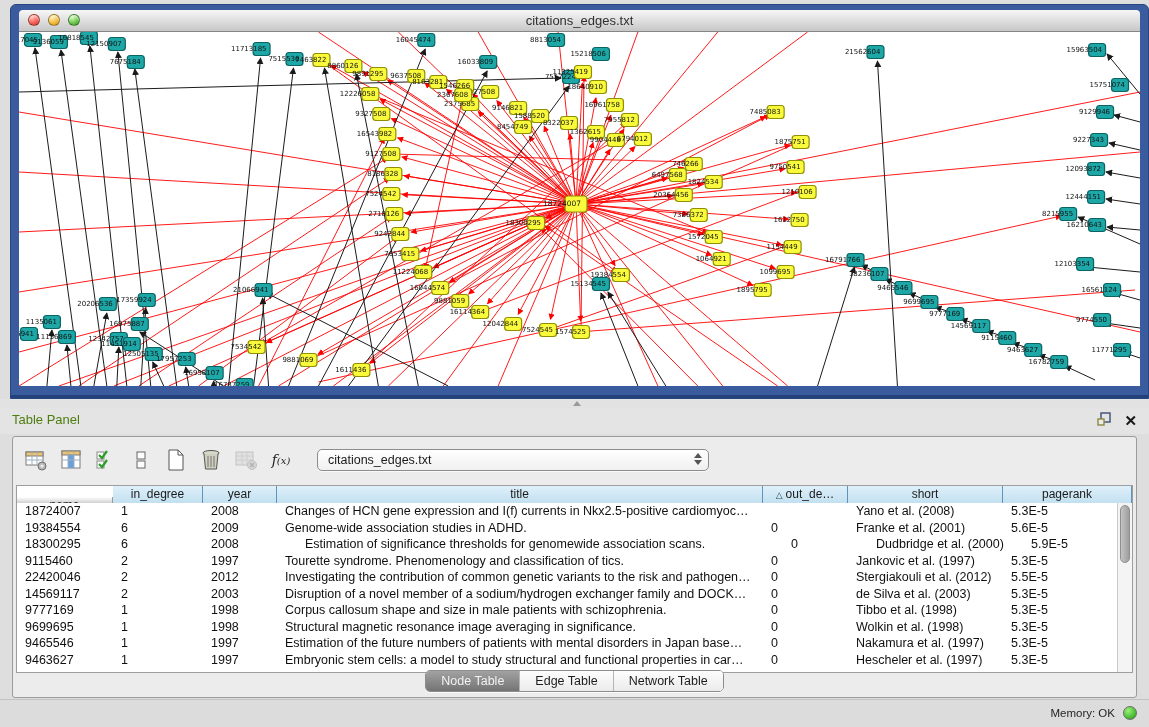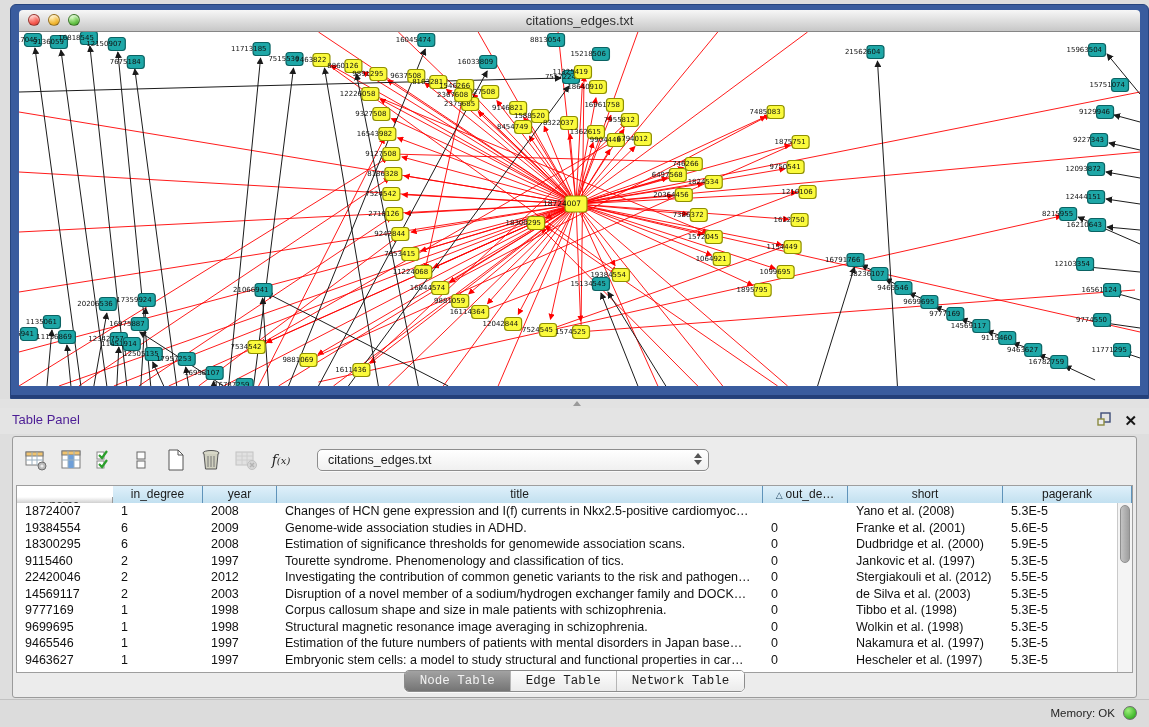--- a/index.html
+++ b/index.html
@@ -23,21 +23,21 @@
   .canvas-wrap{flex:1;background:#ffffff;overflow:hidden;position:relative;}
   .canvas-wrap svg{display:block;width:100%;height:100%;}
 
   
   .splitter{position:absolute;top:399px;left:0;width:1149px;height:9px;background:#e2e2e2;}
   .grip{position:absolute;left:573px;top:2px;width:0;height:0;border-left:4px solid transparent;
         border-right:4px solid transparent;border-bottom:5px solid #9a9a9a;}
 
   
   .panel-header{position:absolute;top:408px;left:0;right:0;height:26px;background:#e4e4e4;}
-  .panel-title{position:absolute;left:12px;top:4px;font-size:13px;color:#4c1d95;}
+  .panel-title{position:absolute;left:12px;top:4px;font-size:13px;color:#4d7c0f;}
   .ph-icons{position:absolute;right:12px;top:3px;display:flex;align-items:center;gap:12px;}
   .close-x{font-size:15px;font-weight:bold;color:#161616;line-height:18px;cursor:default;}
 
   .panel-box{position:absolute;top:436px;left:12px;width:1125px;height:262px;box-sizing:border-box;
              background:#ececec;border:1px solid #9b9b9b;border-radius:3px;}
   .toolbar{position:absolute;top:5px;left:10px;height:36px;display:flex;align-items:center;gap:9px;}
   .tb-icon{width:26px;height:26px;display:flex;align-items:center;justify-content:center;}
   .tb-icon.disabled{opacity:.45;}
   .fx{font-family:"DejaVu Serif",serif;font-style:italic;font-size:14px;color:#222;}
   .fx small{font-size:10px;}
@@ -64,21 +64,21 @@
         overflow:hidden;color:#101010;}
   .vscroll{position:absolute;top:17px;right:0;bottom:0;width:15px;background:#f4f4f4;
            border-left:1px solid #c9c9c9;box-sizing:border-box;}
   .vthumb{margin:2px;height:58px;border-radius:6px;background:linear-gradient(90deg,#c4c4c4,#9e9e9e);
           border:1px solid #8f8f8f;box-sizing:border-box;}
 
   .tabsbar{position:absolute;left:0;right:0;bottom:5px;text-align:center;}
   .tabs{display:inline-flex;border:1px solid #8c8c8c;border-radius:5px;overflow:hidden;background:#fff;
         box-shadow:0 1px 0 rgba(255,255,255,.8);}
   .tab{padding:0 15px;font-size:12.5px;line-height:20px;color:#1d1d1d;
-       background:linear-gradient(#fdfdfd,#ebebeb);border-left:1px solid #b5b5b5;cursor:default;font-family:Liberation Mono, monospace;}
+       background:linear-gradient(#fdfdfd,#ebebeb);border-left:1px solid #b5b5b5;cursor:default;}
   .tab:first-child{border-left:none;}
   .tab.selected{background:linear-gradient(#a2a2a2,#747474);color:#f2f2f2;}
 
   .statusbar{position:absolute;top:699px;left:0;right:0;height:28px;background:#dcdcdc;
              border-top:1px solid #c2c2c2;}
   .mem{position:absolute;right:34px;top:7px;font-size:11.5px;color:#1f1f1f;}
   .memdot{position:absolute;right:12px;top:6px;width:14px;height:14px;border-radius:50%;
           background:radial-gradient(circle at 35% 30%,#9ef07a,#45bb31 65%,#2c8d1e);
           border:1px solid #6d6d6d;box-sizing:border-box;}
 </style>
@@ -585,21 +585,21 @@
             <div class="cell" style="width: 74px;">2009</div>
             <div class="cell" style="width: 486px;">Genome-wide association studies in ADHD.</div>
             <div class="cell" style="width: 85px;">0</div>
             <div class="cell" style="width: 155px;">Franke et al. (2001)</div>
             <div class="cell" style="width: 110px; flex: 1 1 0%;">5.6E-5</div>
           </div>
           <div class="trow">
             <div class="cell" style="width: 96px;">18300295</div>
             <div class="cell" style="width: 90px;">6</div>
             <div class="cell" style="width: 74px;">2008</div>
-            <div class="cell" style="width: 486px;">Estimation of significance thresholds for genomewide association scans.</div>
+            <div class="cell" style="width: 486px; margin-left: 20px;">Estimation of significance thresholds for genomewide association scans.</div>
             <div class="cell" style="width: 85px;">0</div>
             <div class="cell" style="width: 155px;">Dudbridge et al. (2000)</div>
             <div class="cell" style="width: 110px; flex: 1 1 0%;">5.9E-5</div>
           </div>
           <div class="trow">
             <div class="cell" style="width: 96px;">9115460</div>
             <div class="cell" style="width: 90px;">2</div>
             <div class="cell" style="width: 74px;">1997</div>
             <div class="cell" style="width: 486px;">Tourette syndrome. Phenomenology and classification of tics.</div>
             <div class="cell" style="width: 85px;">0</div>
@@ -630,21 +630,21 @@
             <div class="cell" style="width: 74px;">1998</div>
             <div class="cell" style="width: 486px;">Corpus callosum shape and size in male patients with schizophrenia.</div>
             <div class="cell" style="width: 85px;">0</div>
             <div class="cell" style="width: 155px;">Tibbo et al. (1998)</div>
             <div class="cell" style="width: 110px; flex: 1 1 0%;">5.3E-5</div>
           </div>
           <div class="trow">
             <div class="cell" style="width: 96px;">9699695</div>
             <div class="cell" style="width: 90px;">1</div>
             <div class="cell" style="width: 74px;">1998</div>
-            <div class="cell" style="width: 486px;">Structural magnetic resonance image averaging in schizophrenia.</div>
+            <div class="cell" style="width: 486px;">Structural magnetic resonance image averaging in significance.</div>
             <div class="cell" style="width: 85px;">0</div>
             <div class="cell" style="width: 155px;">Wolkin et al. (1998)</div>
             <div class="cell" style="width: 110px; flex: 1 1 0%;">5.3E-5</div>
           </div>
           <div class="trow">
             <div class="cell" style="width: 96px;">9465546</div>
             <div class="cell" style="width: 90px;">1</div>
             <div class="cell" style="width: 74px;">1997</div>
             <div class="cell" style="width: 486px;">Estimation of the future numbers of patients with mental disorders in Japan base…</div>
             <div class="cell" style="width: 85px;">0</div>

